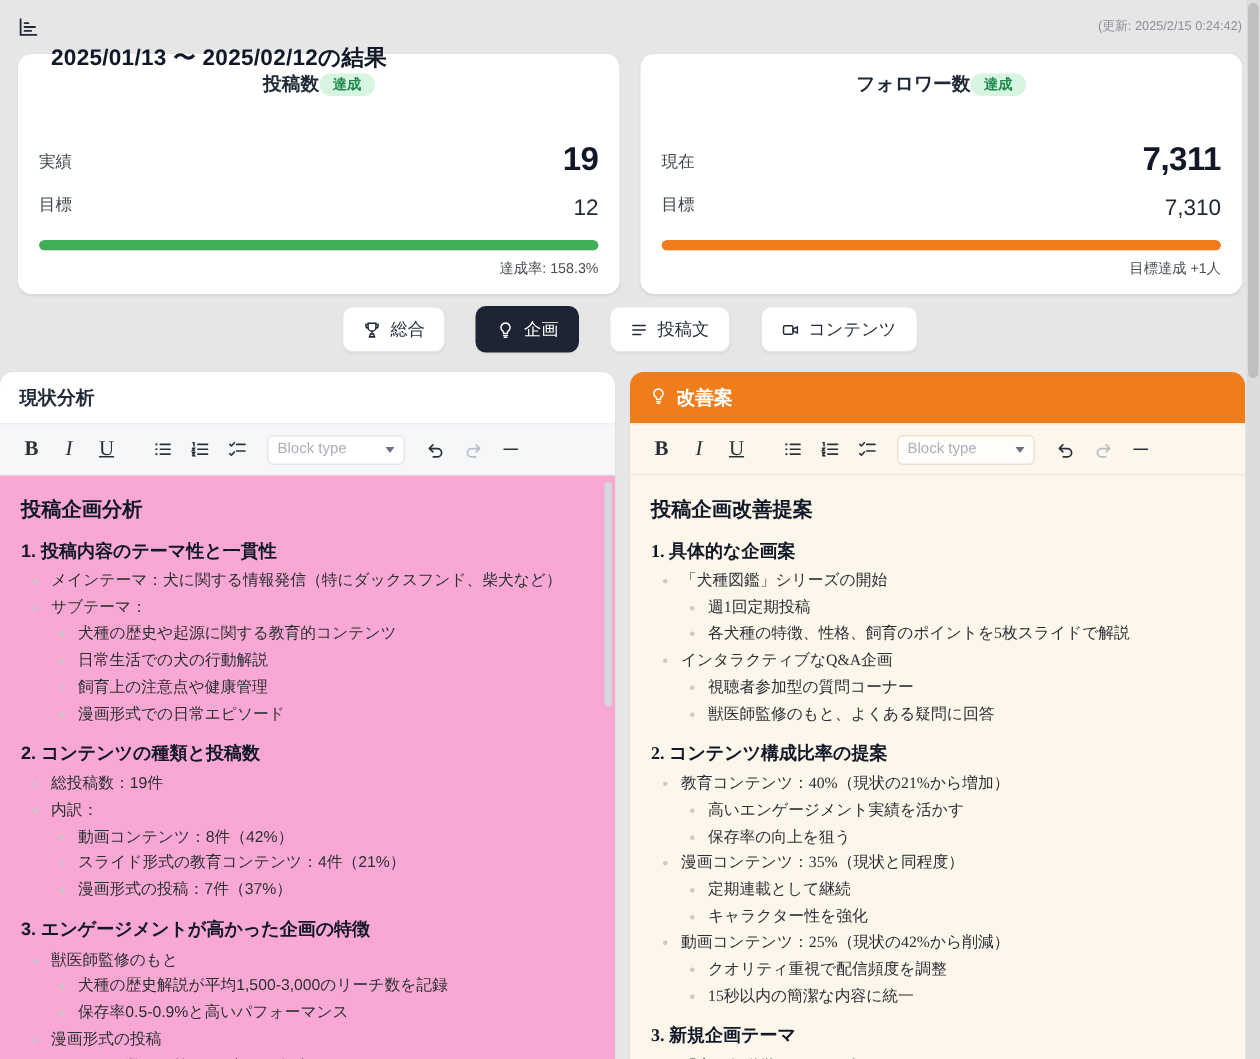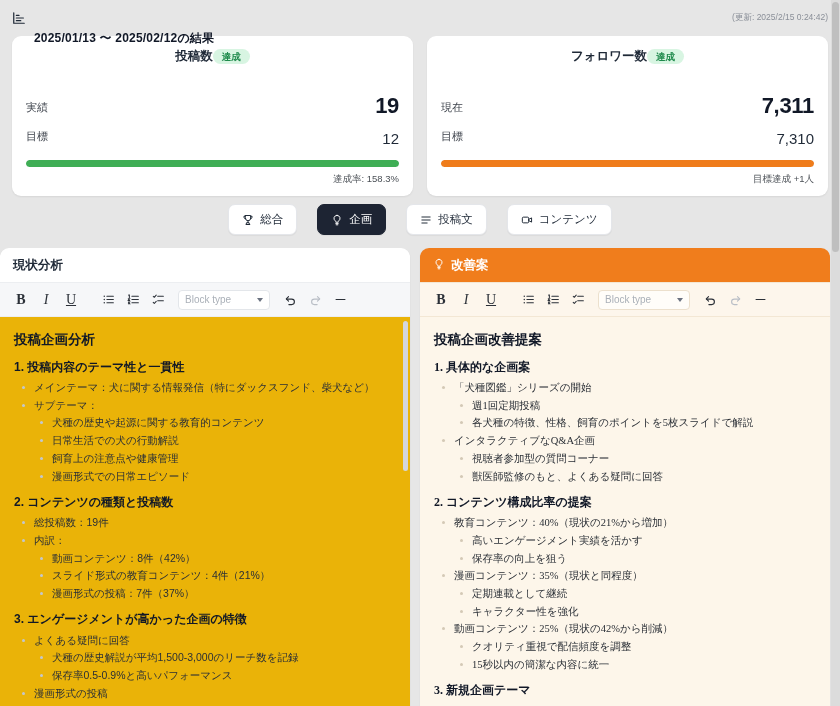--- a/index.html
+++ b/index.html
@@ -13,21 +13,21 @@
 
   
   .topbar {
     height: 36px; flex: 0 0 36px;
     display: flex; align-items: center;
     padding: 0 12px;
     position: relative;
   }
   .topbar-icon { width: 14px; height: 14px; margin-right: 8px; display: block; color: #1f2937; }
   .topbar-title {
-    font-size: 12px; font-weight: bold; color: #111827;
+    font-size: 15px; font-weight: bold; color: #111827;
     letter-spacing: .2px; white-space: nowrap; margin-top: 40px;
   }
   .topbar-updated {
     position: absolute; right: 12px; top: 50%; transform: translateY(-50%);
     font-size: 8.5px; color: #8a8f98; white-space: nowrap;
   }
 
   
   .kpi-row { flex: 0 0 auto; display: flex; gap: 14px; padding: 0 12px; }
   .kpi-card {
@@ -98,21 +98,21 @@
     border-radius: 4px; padding: 0 6px; margin: 0 6px;
     font-size: 10px; color: #aab0b8; cursor: pointer; gap: 24px;
   }
   .panel-right .tb-select { background: #fffdf9; border-color: #ece0cd; }
   .caret { width: 0; height: 0; border-left: 3.5px solid transparent; border-right: 3.5px solid transparent; border-top: 4px solid #6b7280; }
 
   .panel-body {
     flex: 1 1 auto; overflow: hidden; padding: 13px 14px 0 14px;
     font-size: 10.5px; color: #2a2f36; line-height: 1.45; position: relative;
   }
-  .panel-left .panel-body { background: #eab308; }
+  .panel-left .panel-body { background: #f9a8d4; }
   .panel-right .panel-body { background: #fdf6ea; font-family: Liberation Serif, serif; }
 
   .doc-title { font-size: 13.5px; font-weight: bold; color: #111827; margin-bottom: 9px; }
   .sec-title { font-size: 12px; font-weight: bold; color: #111827; margin: 10px 0 4px 0; }
   .sec-title:first-of-type { margin-top: 0; }
   ul.lvl1 { list-style: none; margin: 0 0 0 4px; padding: 0; }
   ul.lvl2 { list-style: none; margin: 0 0 0 18px; padding: 0; }
   ul.lvl1 > li, ul.lvl2 > li { position: relative; padding-left: 16px; margin: 2.5px 0; }
   ul.lvl1 > li::before, ul.lvl2 > li::before {
     content: ""; position: absolute; left: 4px; top: 6px;
@@ -314,21 +314,21 @@
               <li>総投稿数：19件</li>
               <li>内訳：</li>
               <ul class="lvl2">
                 <li>動画コンテンツ：8件（42%）</li>
                 <li>スライド形式の教育コンテンツ：4件（21%）</li>
                 <li>漫画形式の投稿：7件（37%）</li>
               </ul>
             </ul>
             <div class="sec-title">3. エンゲージメントが高かった企画の特徴</div>
             <ul class="lvl1">
-              <li>よくある疑問に回答</li>
+              <li>獣医師監修のもと</li>
               <ul class="lvl2">
                 <li>犬種の歴史解説が平均1,500-3,000のリーチ数を記録</li>
                 <li>保存率0.5-0.9%と高いパフォーマンス</li>
               </ul>
               <li>漫画形式の投稿</li>
               <ul class="lvl2">
                 <li>いいね数が平均150を超える傾向</li>
               </ul>
             </ul>
           </div>

